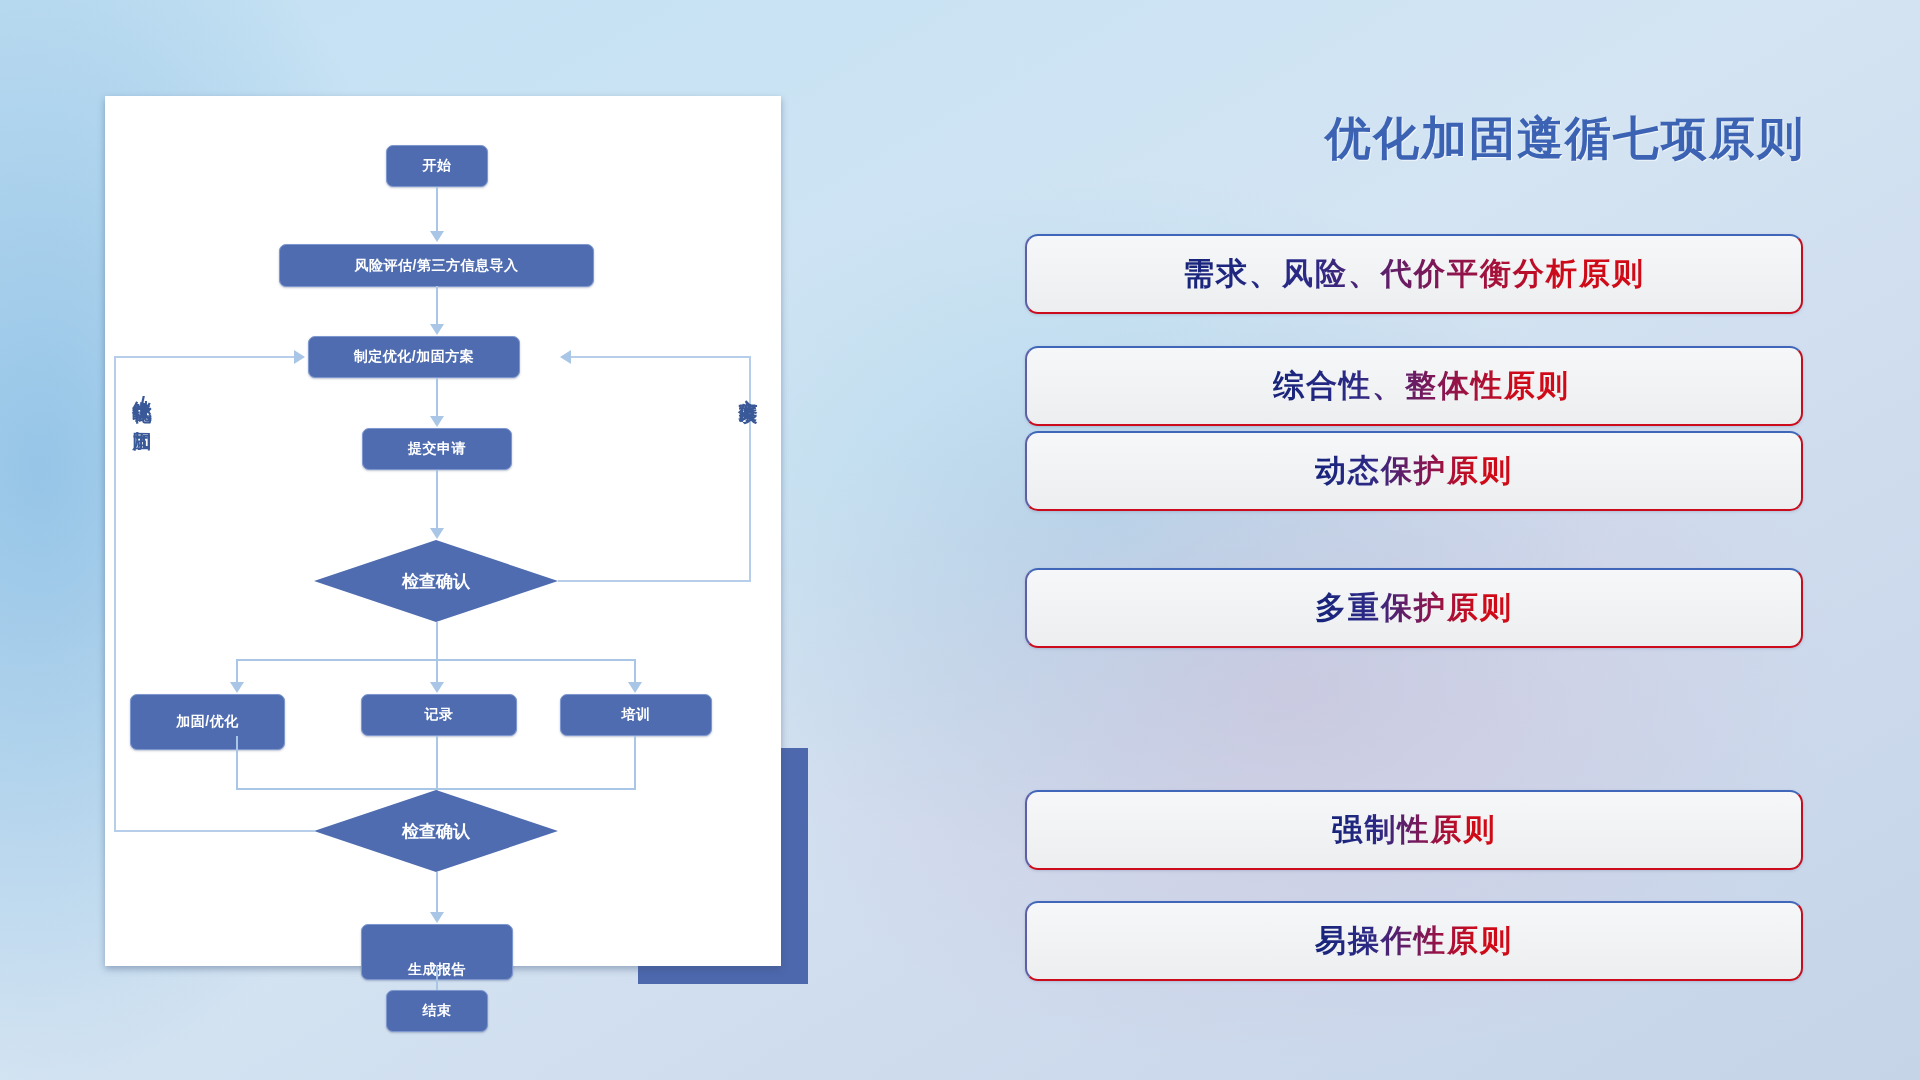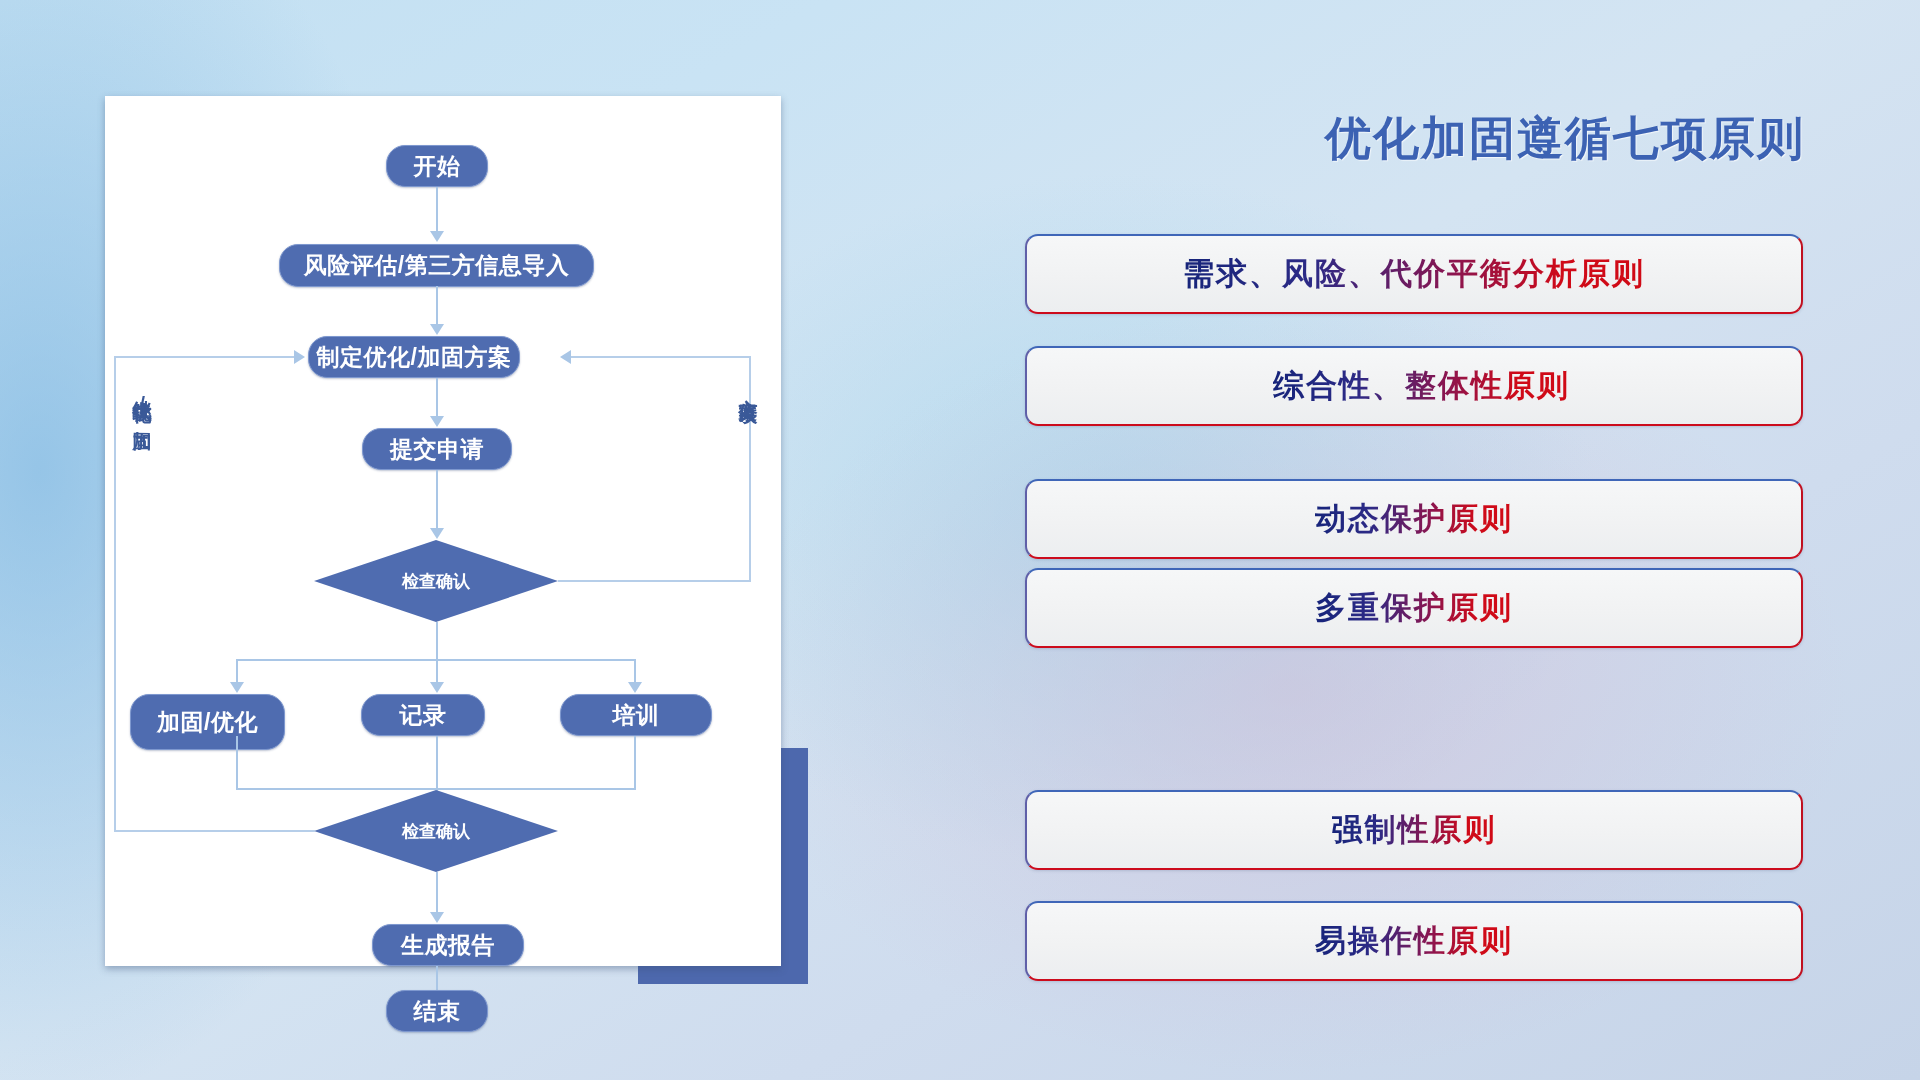--- a/index.html
+++ b/index.html
@@ -31,23 +31,23 @@
     left: 105px; top: 96px;
     width: 676px; height: 870px;
     background: #ffffff;
     box-shadow: 0 3px 7px rgba(60,80,120,0.42);
   }
 
   .node {
     position: absolute;
     background: #4f6cb0;
     border: 1px solid #7e98cf;
-    border-radius: 19px;
+    border-radius: 7px;
     color: #ffffff;
-    font-size: 23px;
+    font-size: 14px;
     font-weight: bold;
     display: flex;
     align-items: center;
     justify-content: center;
     white-space: nowrap;
     letter-spacing: 0.5px;
     box-shadow: 0 1px 2px rgba(40,60,110,0.30);
   }
   .diamond {
     position: absolute;
@@ -187,21 +187,21 @@
     <div class="vline" style="left:131px; top:563px; height:26px;"></div>
     <div class="vline" style="left:331px; top:563px; height:26px;"></div>
     <div class="vline" style="left:529px; top:563px; height:26px;"></div>
     <div class="arrow-d" style="left:125px; top:586px;"></div>
     <div class="arrow-d" style="left:325px; top:586px;"></div>
     <div class="arrow-d" style="left:523px; top:586px;"></div>
 
     <div class="node" style="left:25px; top:598px; width:155px; height:56px;">
       <span>加固/优化</span>
     </div>
-    <div class="node" style="left:256px; top:598px; width:124px; height:42px;">
+    <div class="node" style="left:256px; top:598px; width:156px; height:42px;">
       <span>记录</span>
     </div>
     <div class="node" style="left:455px; top:598px; width:152px; height:42px;">
       <span>培训</span>
     </div>
 
     <div class="vline" style="left:131px; top:640px; height:54px;"></div>
     <div class="vline" style="left:331px; top:640px; height:54px;"></div>
     <div class="vline" style="left:529px; top:640px; height:54px;"></div>
     <div class="hline" style="left:131px; top:692px; width:400px;"></div>
@@ -216,41 +216,41 @@
     <div class="vline loop" style="left:9px; top:261px; height:475px;"></div>
     <div class="hline loop" style="left:9px; top:260px; width:182px;"></div>
     <div class="arrow-r" style="left:189px; top:254px;"></div>
     <div class="vlabel" style="left:24px; top:288px;">
       <span>继续优化/加固</span>
     </div>
 
     <div class="vline" style="left:331px; top:776px; height:44px;"></div>
     <div class="arrow-d" style="left:325px; top:816px;"></div>
 
-    <div class="node" style="left:267px; top:828px; width:152px; height:42px;">
+    <div class="node" style="left:256px; top:828px; width:152px; height:56px;align-items:flex-end;">
       <span>生成报告</span>
     </div>
     <div class="vline" style="left:331px; top:870px; height:28px;"></div>
     <div class="arrow-d" style="left:325px; top:894px;"></div>
 
     <div class="node" style="left:281px; top:894px; width:102px; height:42px;">
       <span>结束</span>
     </div>
 
   </div>
 
   <div id="panel-title">优化加固遵循七项原则</div>
 
   <div class="pcard" style="top:234px;">
     <span class="ptext">需求、风险、代价平衡分析原则</span>
   </div>
   <div class="pcard" style="top:346px;padding-left:15px;">
     <span class="ptext">综合性、整体性原则</span>
   </div>
-  <div class="pcard" style="top:479px;font-family:Liberation Serif, serif;">
+  <div class="pcard" style="top:431px;font-family:Liberation Serif, serif;">
     <span class="ptext">动态保护原则</span>
   </div>
   <div class="pcard" style="top:568px;">
     <span class="ptext">多重保护原则</span>
   </div>
   <div class="pcard" style="top:790px;">
     <span class="ptext">强制性原则</span>
   </div>
   <div class="pcard" style="top:901px;">
     <span class="ptext">易操作性原则</span>

